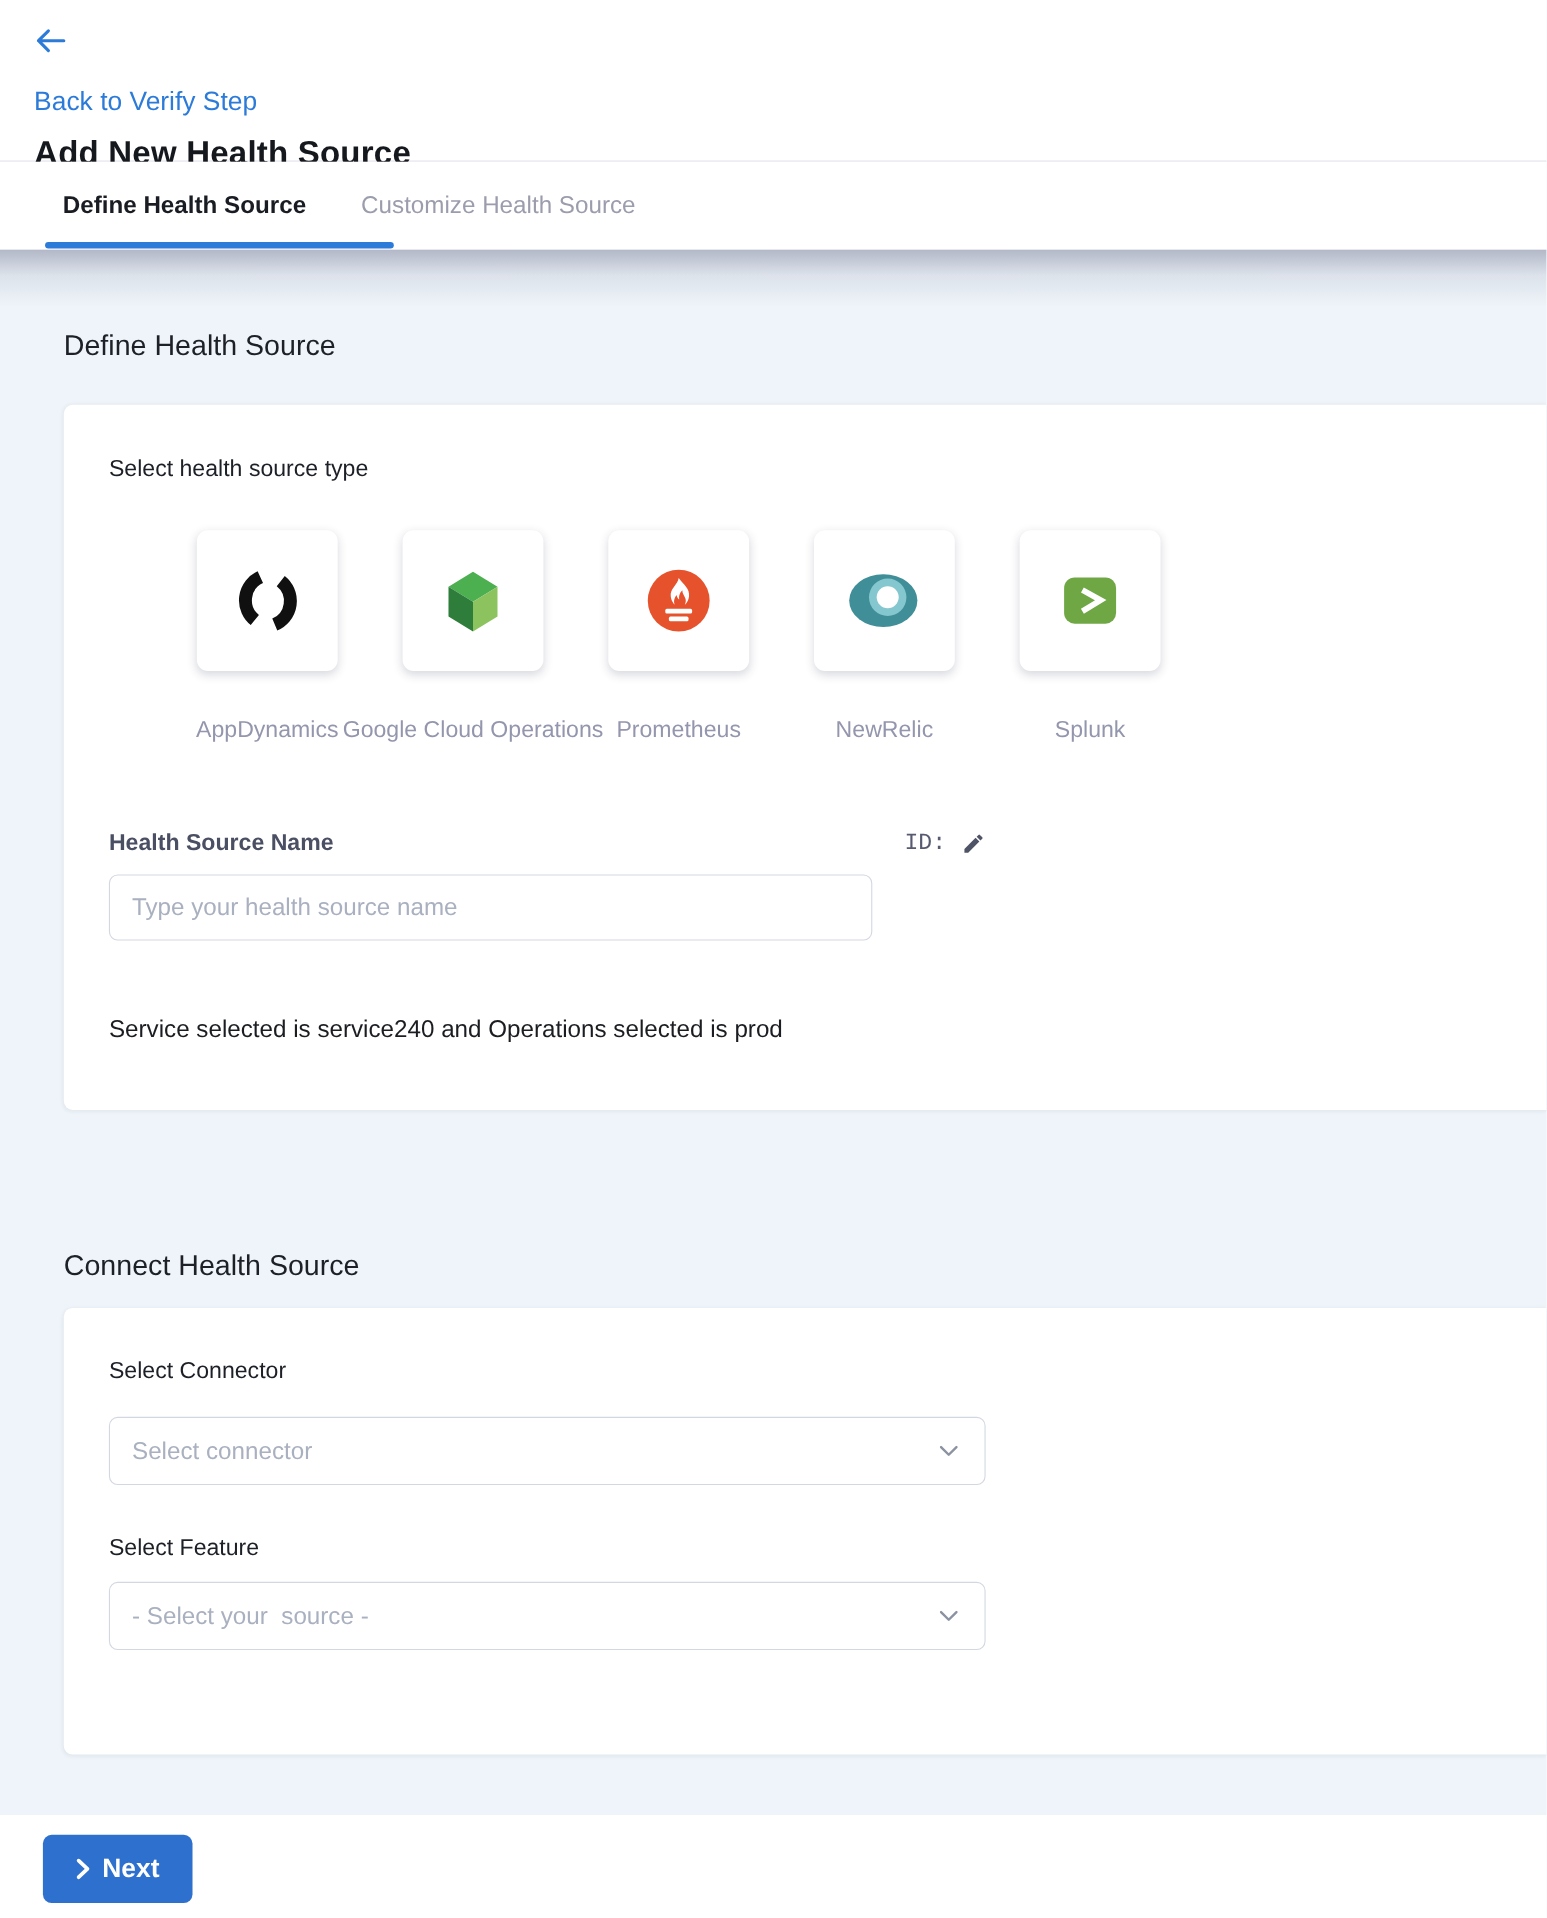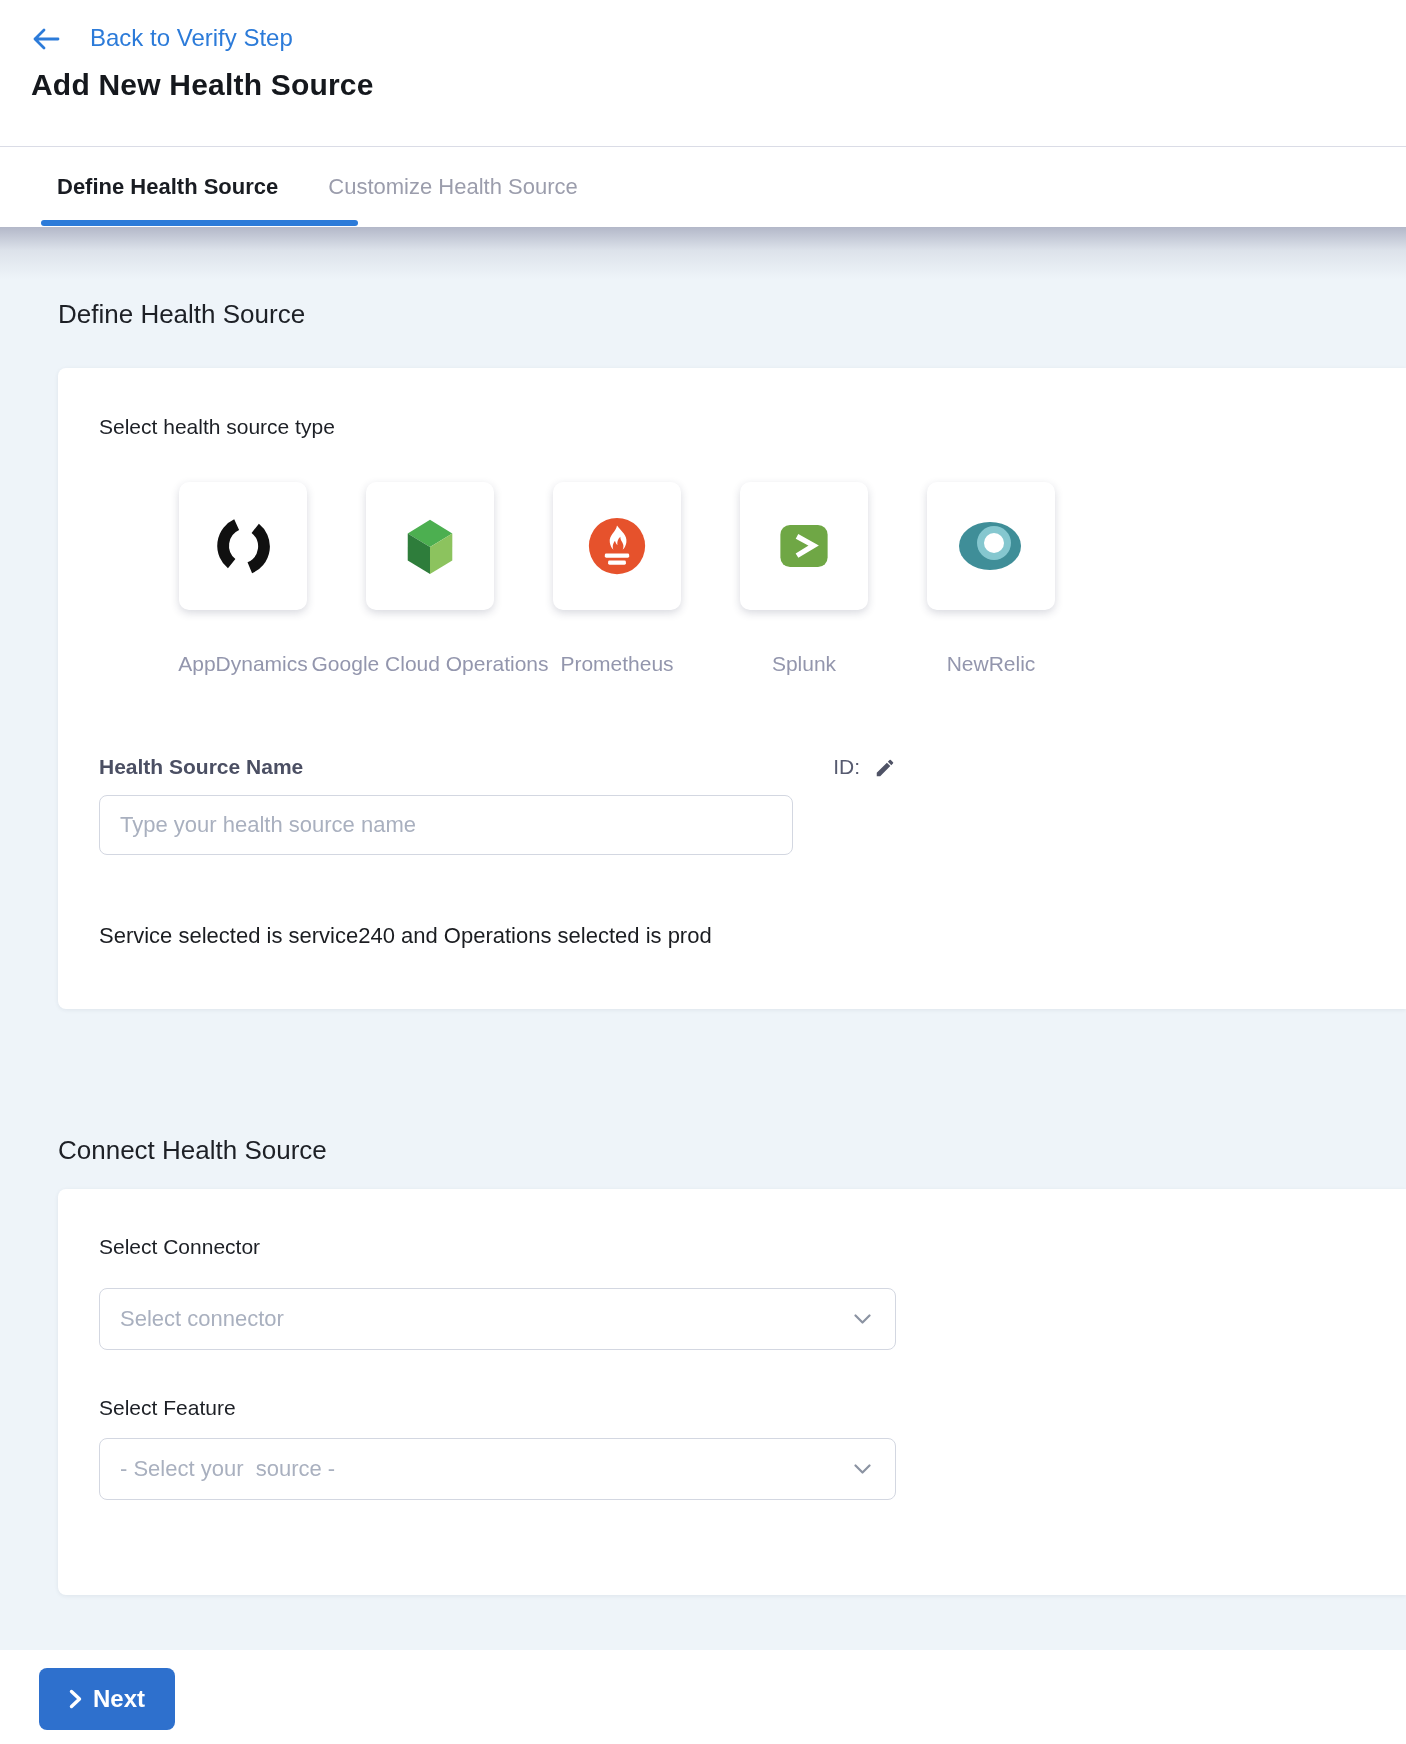--- a/index.html
+++ b/index.html
@@ -4,21 +4,21 @@
 <style>
   * { margin:0; padding:0; box-sizing:border-box; }
   html,body { width:1406px; }
   body {
     font-family:"Liberation Sans","DejaVu Sans",sans-serif;
     width:1406px; height:1744px; overflow:hidden; background:#ffffff;
     color:#1b1e24;
   }
   
   .header { background:#fff; padding:24px 31px 0 31px; height:147px; border-bottom:1px solid #dadce6; }
-  .back-link { display:flex; align-items:flex-end; gap:29px; cursor:pointer; }
+  .back-link { display:flex; align-items:flex-start; gap:29px; cursor:pointer;flex-direction:column; }
   .back-link .label { color:#2c7bd9; font-size:24px; }
   .page-title { margin-top:16px; font-size:30px; font-weight:700; color:#15181d; letter-spacing:.2px; }
   
   .tabbar { position:relative; background:#fff; height:80px; display:flex; align-items:center; padding-left:57px; gap:50px; }
   .tab { font-size:22px; cursor:pointer; }
   .tab.active { font-weight:700; color:#191c22; }
   .tab.inactive { color:#9b9dac; }
   .tab-underline { position:absolute; left:41px; bottom:1px; width:317px; height:6px; background:#2c7bd9; border-radius:3px; }
   
   .content { position:relative; background:#eef4f9; height:1423px; }
@@ -33,21 +33,21 @@
   .field-label-dark { font-size:21px; color:#1d2026; }
   
   .sources { display:flex; gap:59px; margin-top:43px; margin-left:80px; }
   .source { width:128px; display:flex; flex-direction:column; align-items:center; }
   .tile { width:128px; height:128px; background:#fff; border-radius:10px; box-shadow:0 3px 9px rgba(40,45,80,.18);
           display:flex; align-items:center; justify-content:center; cursor:pointer; }
   .source-label { margin-top:42px; font-size:21px; color:#9396ad; white-space:nowrap; }
   
   .name-row { display:flex; justify-content:space-between; align-items:center; width:797px; margin-top:79px; }
   .name-label { font-size:21px; font-weight:700; color:#4b4f63; }
-  .id-wrap { display:flex; align-items:flex-end; gap:14px; }
+  .id-wrap { display:flex; align-items:flex-start; gap:14px;font-family:Liberation Mono, monospace; }
   .id-label { font-size:21px; color:#575b70; }
   .text-input { width:694px; height:60px; margin-top:16px; border:1px solid #d3d7e1; border-radius:8px;
      font-size:22px; padding:0 20px; color:#1b1e24; outline:none; background:#fff;
      font-family:"Liberation Sans","DejaVu Sans",sans-serif; }
   .text-input::placeholder { color:#a9b0bf; }
   .note { margin-top:68px; font-size:22px; color:#1b1d21; }
   
   .select-box { width:797px; height:62px; border:1px solid #d3d7e1; border-radius:8px; background:#fff;
      display:flex; align-items:center; justify-content:space-between; padding:0 24px 0 20px; cursor:pointer; }
   .select-value { font-size:22px; color:#a9b0bf; white-space:pre; }
@@ -126,40 +126,40 @@
               <rect x="22.5" y="47.5" width="19" height="4.5" rx="1.5" fill="#fff"></rect>
             </svg>
           </span>
         </div>
         <div class="source-label">Prometheus</div>
       </div>
 
       <div class="source">
         <div class="tile">
           <span style="display:flex;">
-            <svg width="56" height="56" viewBox="0 0 64 64">
-              <rect x="5" y="8" width="54" height="48" rx="11" fill="#6fa745"></rect>
-              <path d="M24 21 L43 31.5 L24 43" stroke="#fff" stroke-width="6" fill="none"></path>
-            </svg>
-          </span>
-        </div>
-        <div class="source-label">Splunk</div>
-      </div>
-
-      <div class="source">
-        <div class="tile">
-          <span style="display:flex;">
             <svg width="66" height="52" viewBox="0 0 66 52">
               <ellipse cx="32" cy="26" rx="31" ry="24" fill="#3f8e98"></ellipse>
               <circle cx="36" cy="23" r="17" fill="#85c7cf"></circle>
               <circle cx="36" cy="23" r="10" fill="#ffffff"></circle>
             </svg>
           </span>
         </div>
         <div class="source-label">NewRelic</div>
+      </div>
+
+      <div class="source">
+        <div class="tile">
+          <span style="display:flex;">
+            <svg width="56" height="56" viewBox="0 0 64 64">
+              <rect x="5" y="8" width="54" height="48" rx="11" fill="#6fa745"></rect>
+              <path d="M24 21 L43 31.5 L24 43" stroke="#fff" stroke-width="6" fill="none"></path>
+            </svg>
+          </span>
+        </div>
+        <div class="source-label">Splunk</div>
       </div>
 
     </div>
 
     <div class="name-row">
       <span class="name-label">Health Source Name</span>
       <span class="id-wrap">
         <span class="id-label">ID:</span>
         <span style="display:flex;cursor:pointer;">
           <svg width="22" height="22" viewBox="0 0 24 24" fill="#4f5366">

